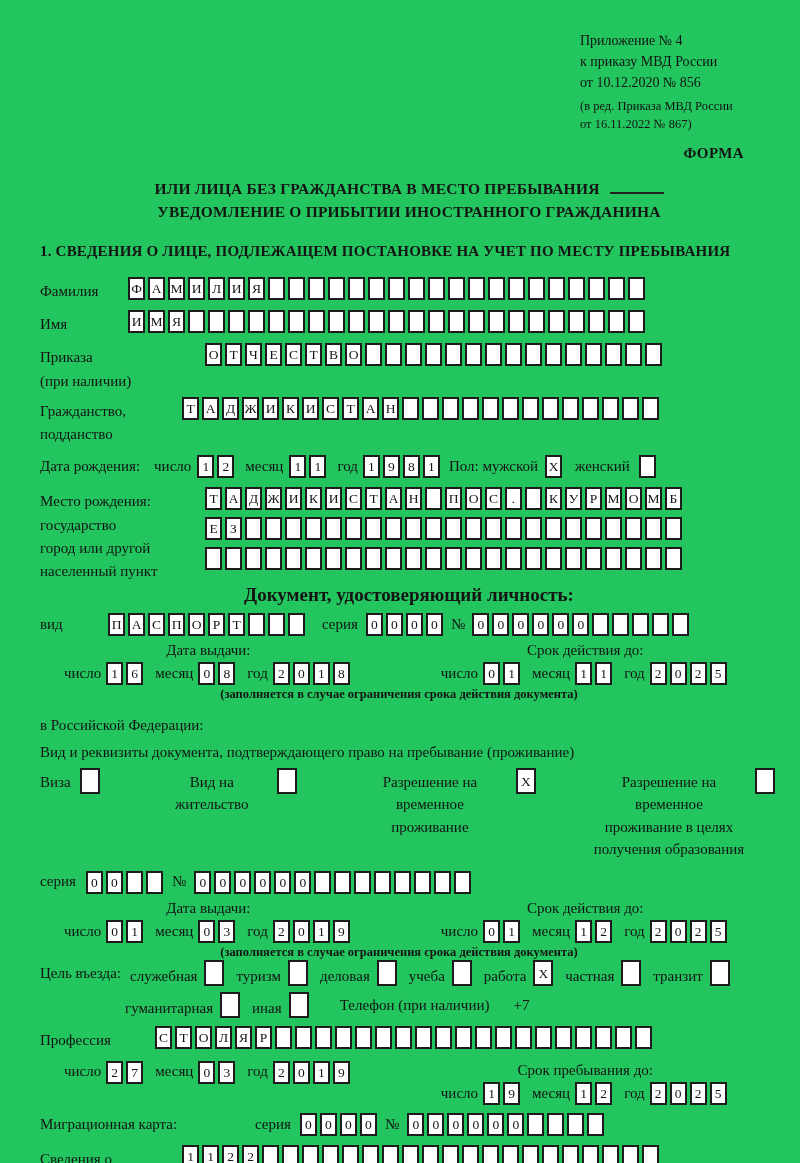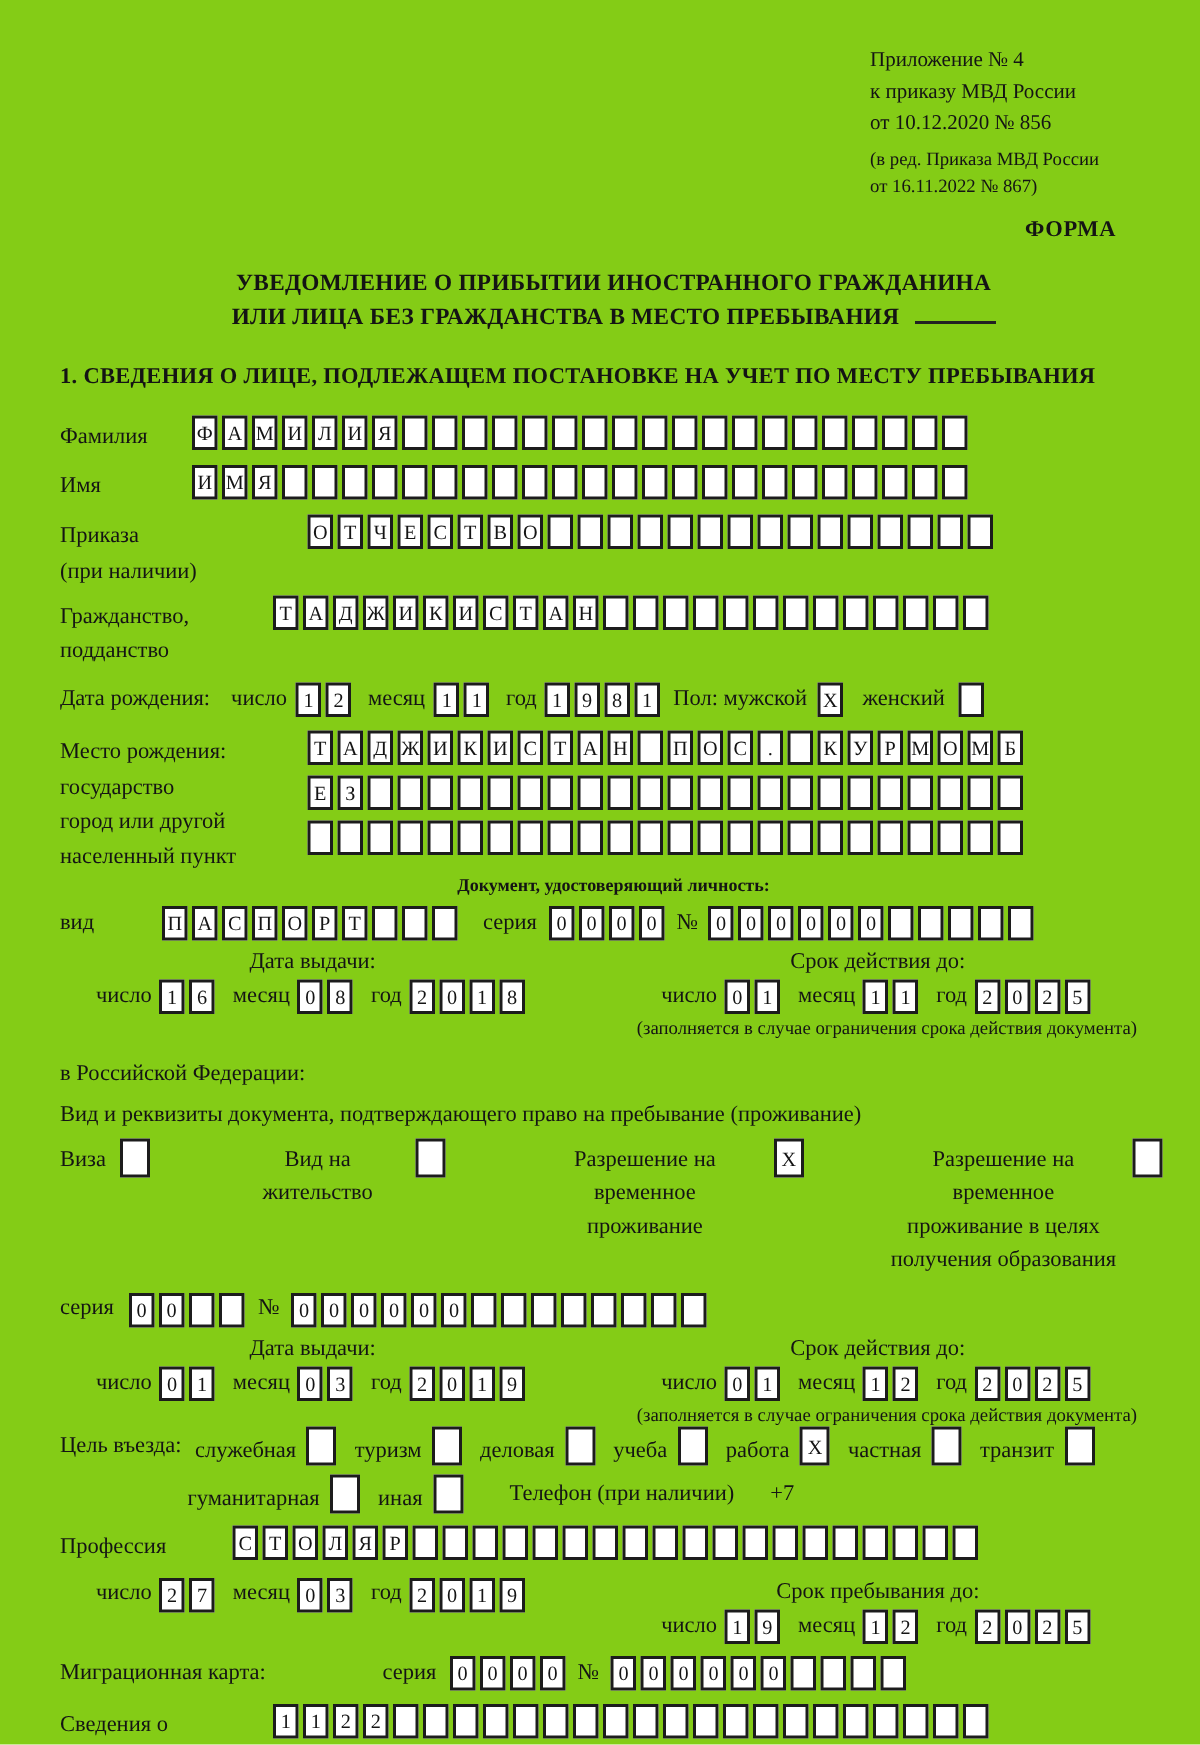--- a/index.html
+++ b/index.html
@@ -1,40 +1,40 @@
 <!DOCTYPE html>
 <html><head>
 <meta charset="utf-8">
 <style>
   * { margin:0; padding:0; box-sizing:border-box; }
   html,body { background:#ffffff; }
-  .page{ width:800px; height:1163px; overflow:hidden; background:#84cc16; color:#141414;
+  .page{ width:800px; height:1163px; overflow:hidden; background:#22c55e; color:#141414;
          padding:30px 22px 0 40px; font-family:"Liberation Serif","DejaVu Serif",serif;
          font-size:15px; line-height:1.3; }
   .hdr{ margin-left:540px; font-size:14px; line-height:1.5; white-space:pre-line; }
   .hdr-edition{ margin-left:540px; font-size:12.5px; line-height:1.45; white-space:pre-line; margin-top:4px; }
   .forma{ text-align:right; margin:11px 34px 0 0; font-weight:bold; font-size:15px; letter-spacing:.4px; }
   .title{ text-align:center; font-weight:bold; font-size:15.5px; margin-top:13px; line-height:1.5; letter-spacing:.2px; }
   .title-underline{ display:inline-block; width:54px; border-bottom:2.5px solid #222; height:13px; margin-left:10px; }
   .sec{ font-weight:bold; font-size:15px; margin-top:19px; letter-spacing:.2px; }
   .row{ display:flex; align-items:flex-start; margin-top:7px; }
   .lbl{ flex:none; white-space:pre-line; line-height:1.55; padding-top:3px; }
   .strip{ white-space:nowrap; }
   .cbox{ display:inline-block; width:17px; height:23px; border:2px solid #1c1c1c; margin-right:3px;
          text-align:center; font-size:13.5px; line-height:20px; vertical-align:middle; background:#fff; }
   .big .cbox{ width:20px; height:26px; line-height:23px; }
   .vstrips .strip{ display:block; margin-bottom:7px; }
-  .center-head{ text-align:center; font-weight:bold; margin-top:4px; font-size:12px; }
+  .center-head{ text-align:center; font-weight:bold; margin-top:4px; font-size:19px; }
   .dates{ display:flex; margin-top:5px; }
   .dgroup{ }
   .dhead{ text-align:center; margin-bottom:2px; }
   .dline{ display:flex; align-items:center; }
   .dline .dl{ margin:0 5px 0 9px; }
   .dline .dl:first-child{ margin-left:0; }
-  .fnote{ font-size:12.5px; text-align:right; width:718px; margin-top:1px; }
+  .fnote{ font-size:12.5px; text-align:center; width:718px; margin-top:1px;font-weight:bold; }
   .intro{ margin-top:9px; line-height:1.8; }
   .opts{ margin-top:2px;gap:40px; }
   .opt{ display:flex; align-items:flex-start; margin-right:13px; }
   .opt .olbl{ white-space:pre-line; text-align:center; line-height:1.5; margin-right:9px; padding-top:3px; }
   .pair{ display:flex; align-items:flex-end; margin-left:9px; }
   .pair .plbl{ margin-right:7px; }
   .inl{ display:flex; align-items:center; }
 </style>
 </head>
 <body>
@@ -42,22 +42,22 @@
 <div class="page">
 
   <div class="hdr">Приложение № 4
 к приказу МВД России
 от 10.12.2020 № 856</div>
   <div class="hdr-edition">(в ред. Приказа МВД России
 от 16.11.2022 № 867)</div>
   <div class="forma">ФОРМА</div>
 
   <div class="title">
+    <div><span>ИЛИ ЛИЦА БЕЗ ГРАЖДАНСТВА В МЕСТО ПРЕБЫВАНИЯ</span><span class="title-underline"></span></div>
     <div>УВЕДОМЛЕНИЕ О ПРИБЫТИИ ИНОСТРАННОГО ГРАЖДАНИНА</div>
-    <div><span>ИЛИ ЛИЦА БЕЗ ГРАЖДАНСТВА В МЕСТО ПРЕБЫВАНИЯ</span><span class="title-underline"></span></div>
   </div>
 
   <div class="sec">1. СВЕДЕНИЯ О ЛИЦЕ, ПОДЛЕЖАЩЕМ ПОСТАНОВКЕ НА УЧЕТ ПО МЕСТУ ПРЕБЫВАНИЯ</div>
 
   <div class="row" style="margin-top:15px">
     <span class="lbl" style="width:88px">Фамилия</span>
     <span class="strip"><span class="cbox">Ф</span><span class="cbox">А</span><span class="cbox">М</span><span class="cbox">И</span><span class="cbox">Л</span><span class="cbox">И</span><span class="cbox">Я</span><span class="cbox"></span><span class="cbox"></span><span class="cbox"></span><span class="cbox"></span><span class="cbox"></span><span class="cbox"></span><span class="cbox"></span><span class="cbox"></span><span class="cbox"></span><span class="cbox"></span><span class="cbox"></span><span class="cbox"></span><span class="cbox"></span><span class="cbox"></span><span class="cbox"></span><span class="cbox"></span><span class="cbox"></span><span class="cbox"></span><span class="cbox"></span></span>
   </div>
 
   <div class="row">

